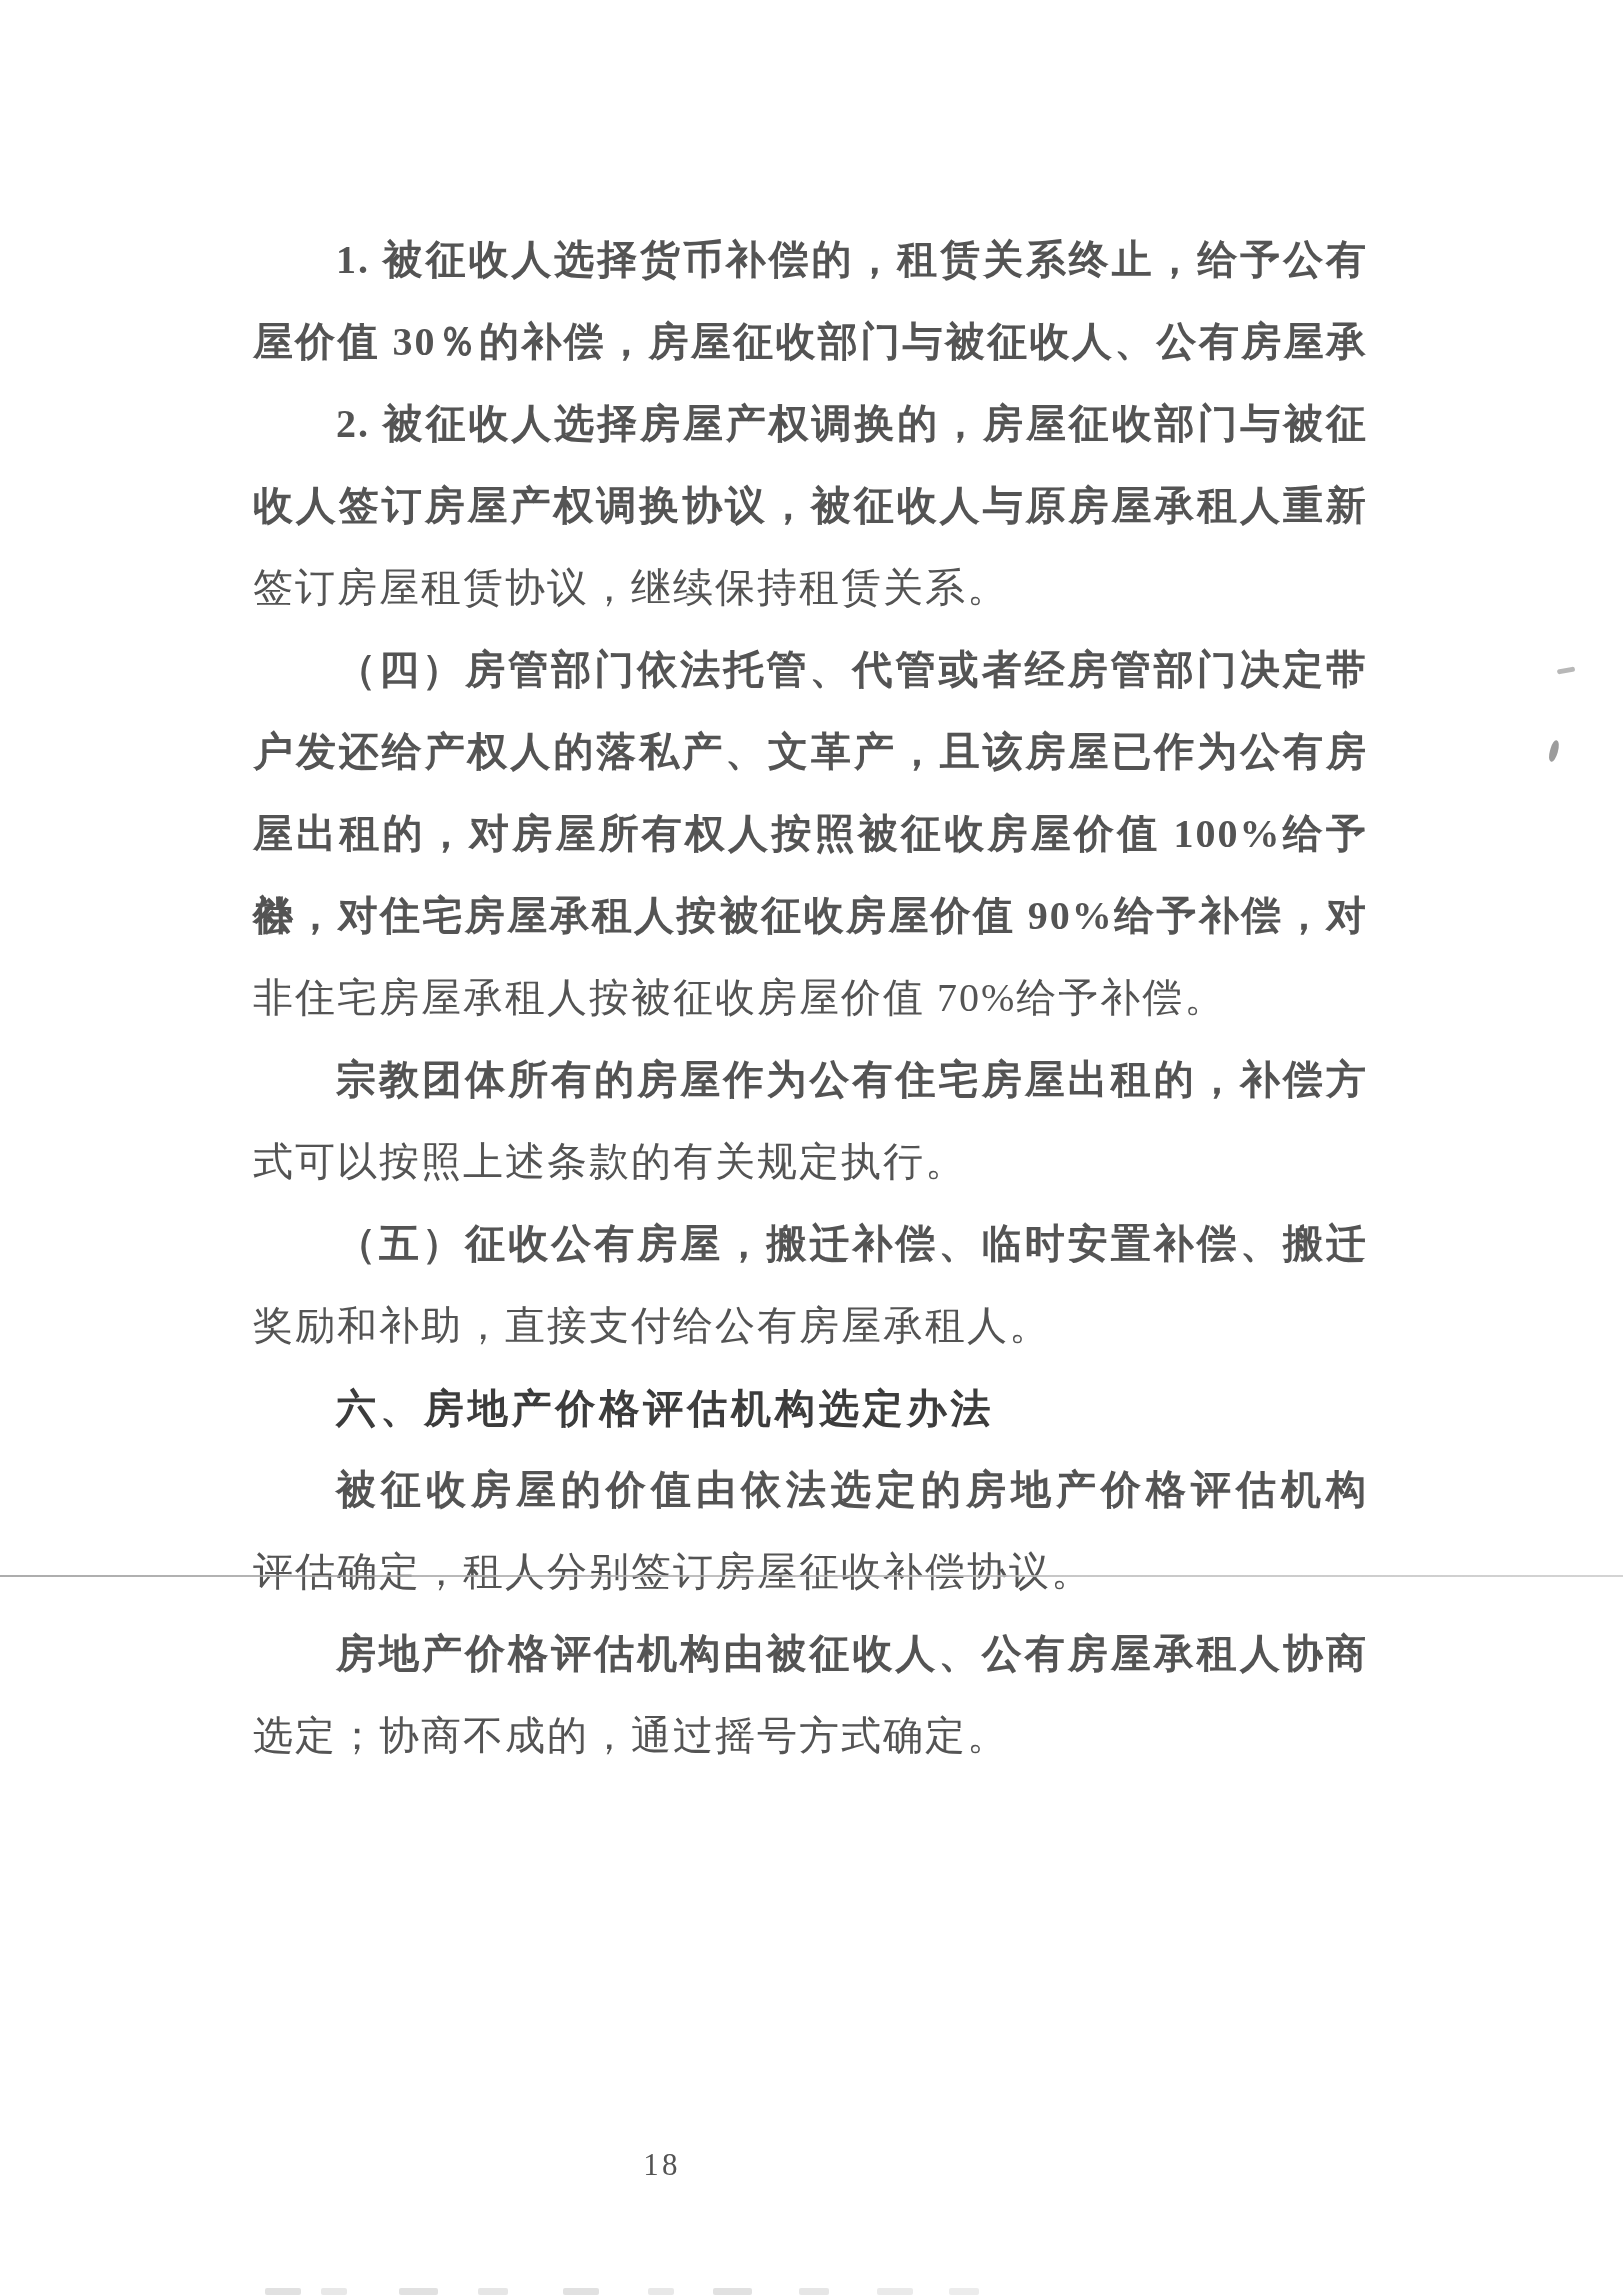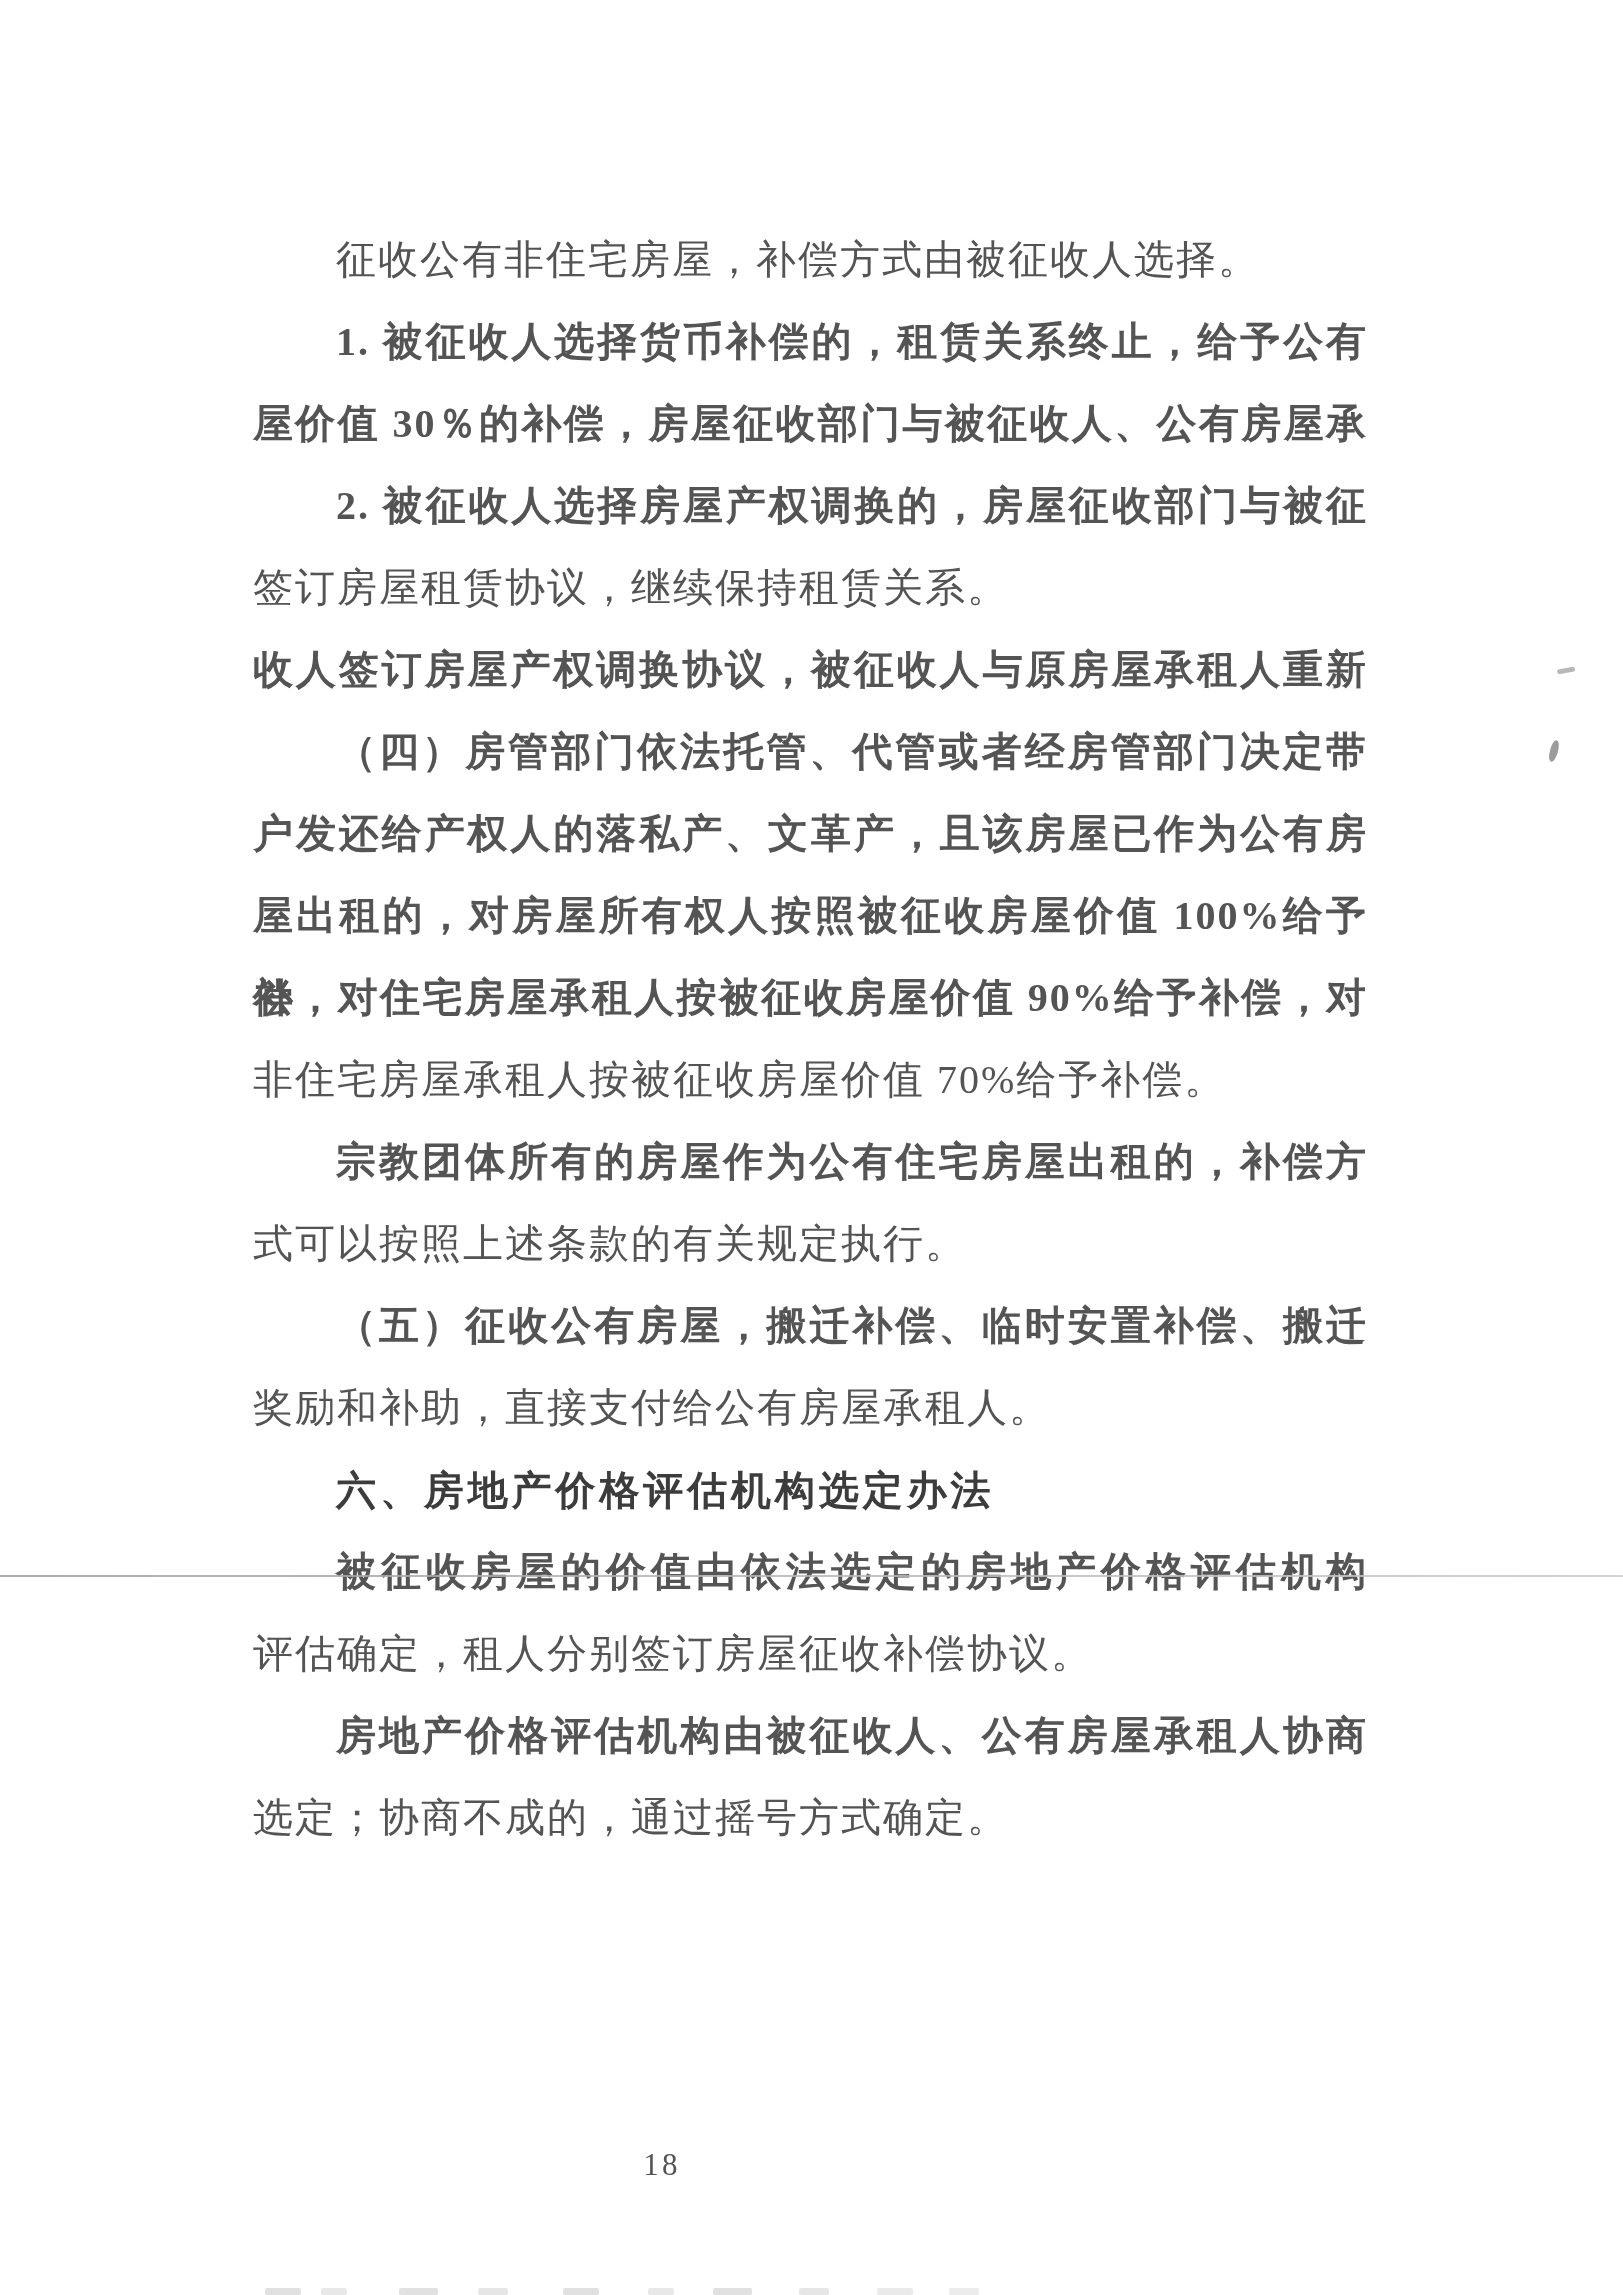--- a/index.html
+++ b/index.html
@@ -64,26 +64,25 @@
     color:var(--text-color,#545454);
     letter-spacing:3.3px;
   }
 </style>
 </head>
 <body>
 
 <div class="page">
 
   <div class="textblock">
-      <div class="line indent">征收公有非住宅房屋，补偿方式由被征收人选择。</div>
       <div class="line justify indent">1. 被征收人选择货币补偿的，租赁关系终止，给予公有</div>
       <div class="line justify">屋价值 30％的补偿，房屋征收部门与被征收人、公有房屋承</div>
       <div class="line justify indent">2. 被征收人选择房屋产权调换的，房屋征收部门与被征</div>
+      <div class="line justify">收人签订房屋产权调换协议，被征收人与原房屋承租人重新</div>
       <div class="line">签订房屋租赁协议，继续保持租赁关系。</div>
-      <div class="line justify">收人签订房屋产权调换协议，被征收人与原房屋承租人重新</div>
       <div class="line justify indent">（四）房管部门依法托管、代管或者经房管部门决定带</div>
       <div class="line justify">户发还给产权人的落私产、文革产，且该房屋已作为公有房</div>
       <div class="line justify">屋出租的，对房屋所有权人按照被征收房屋价值 100%给予补</div>
       <div class="line justify">偿，对住宅房屋承租人按被征收房屋价值 90%给予补偿，对</div>
       <div class="line">非住宅房屋承租人按被征收房屋价值 70%给予补偿。</div>
       <div class="line justify indent">宗教团体所有的房屋作为公有住宅房屋出租的，补偿方</div>
       <div class="line">式可以按照上述条款的有关规定执行。</div>
       <div class="line justify indent">（五）征收公有房屋，搬迁补偿、临时安置补偿、搬迁</div>
       <div class="line">奖励和补助，直接支付给公有房屋承租人。</div>
       <div class="line indent heading">六、房地产价格评估机构选定办法</div>

